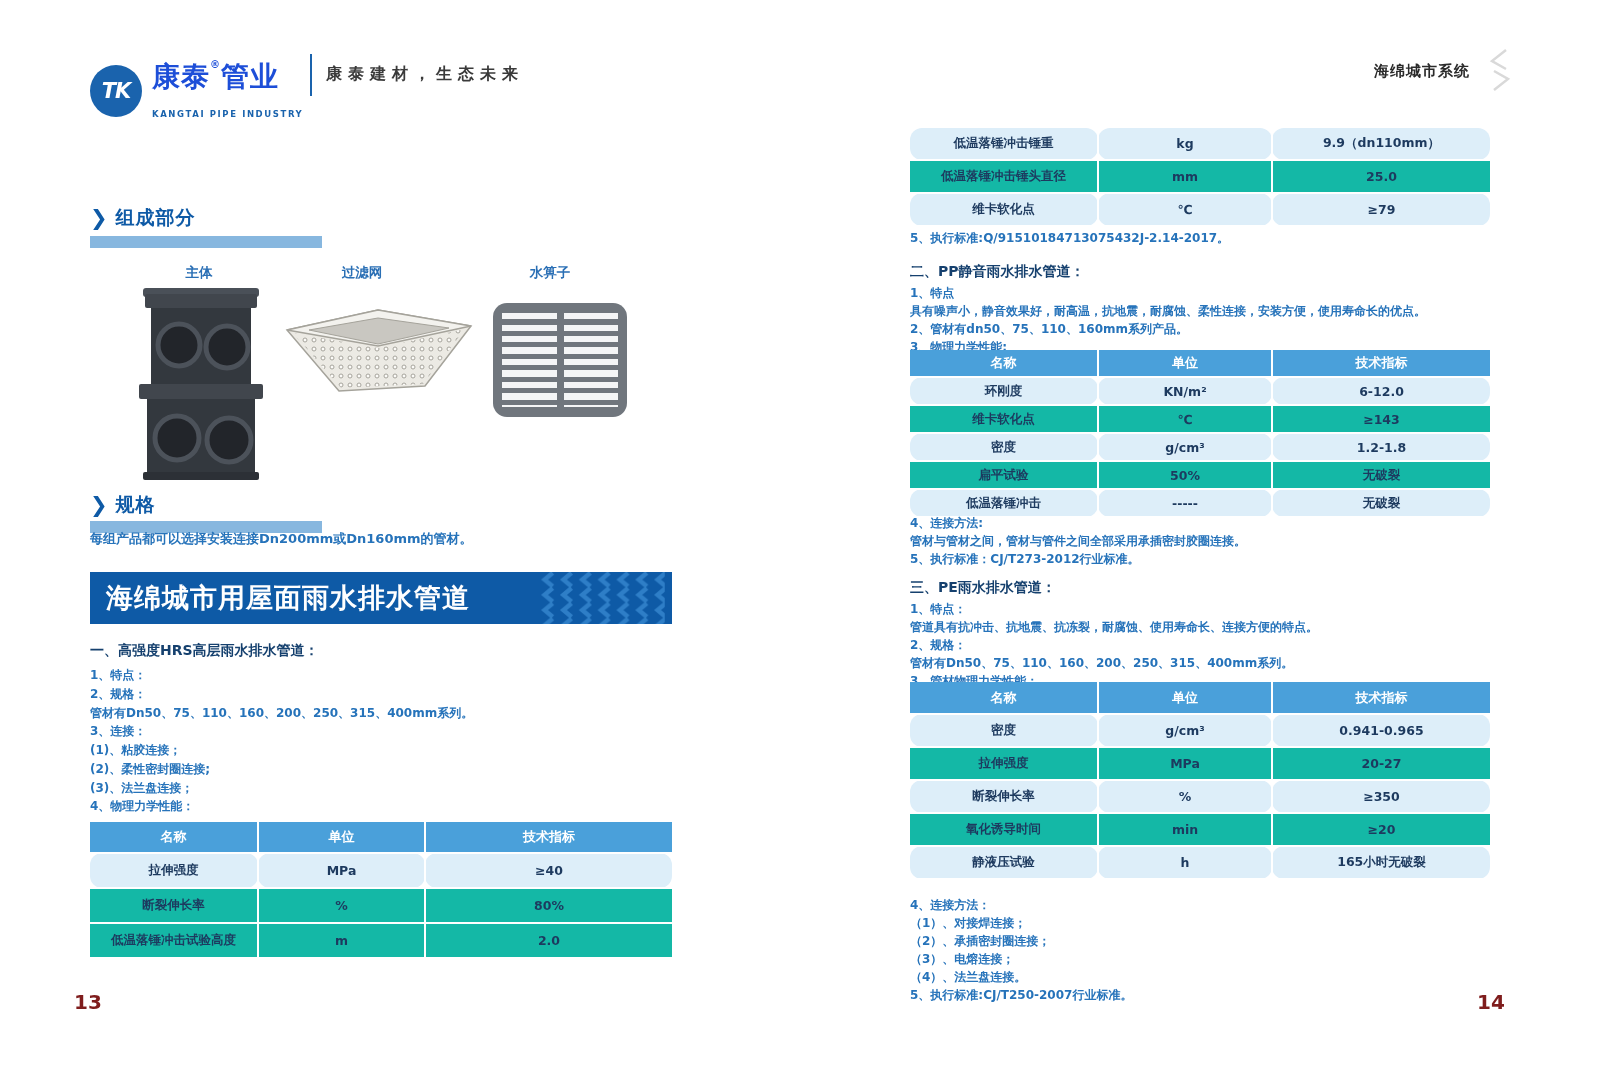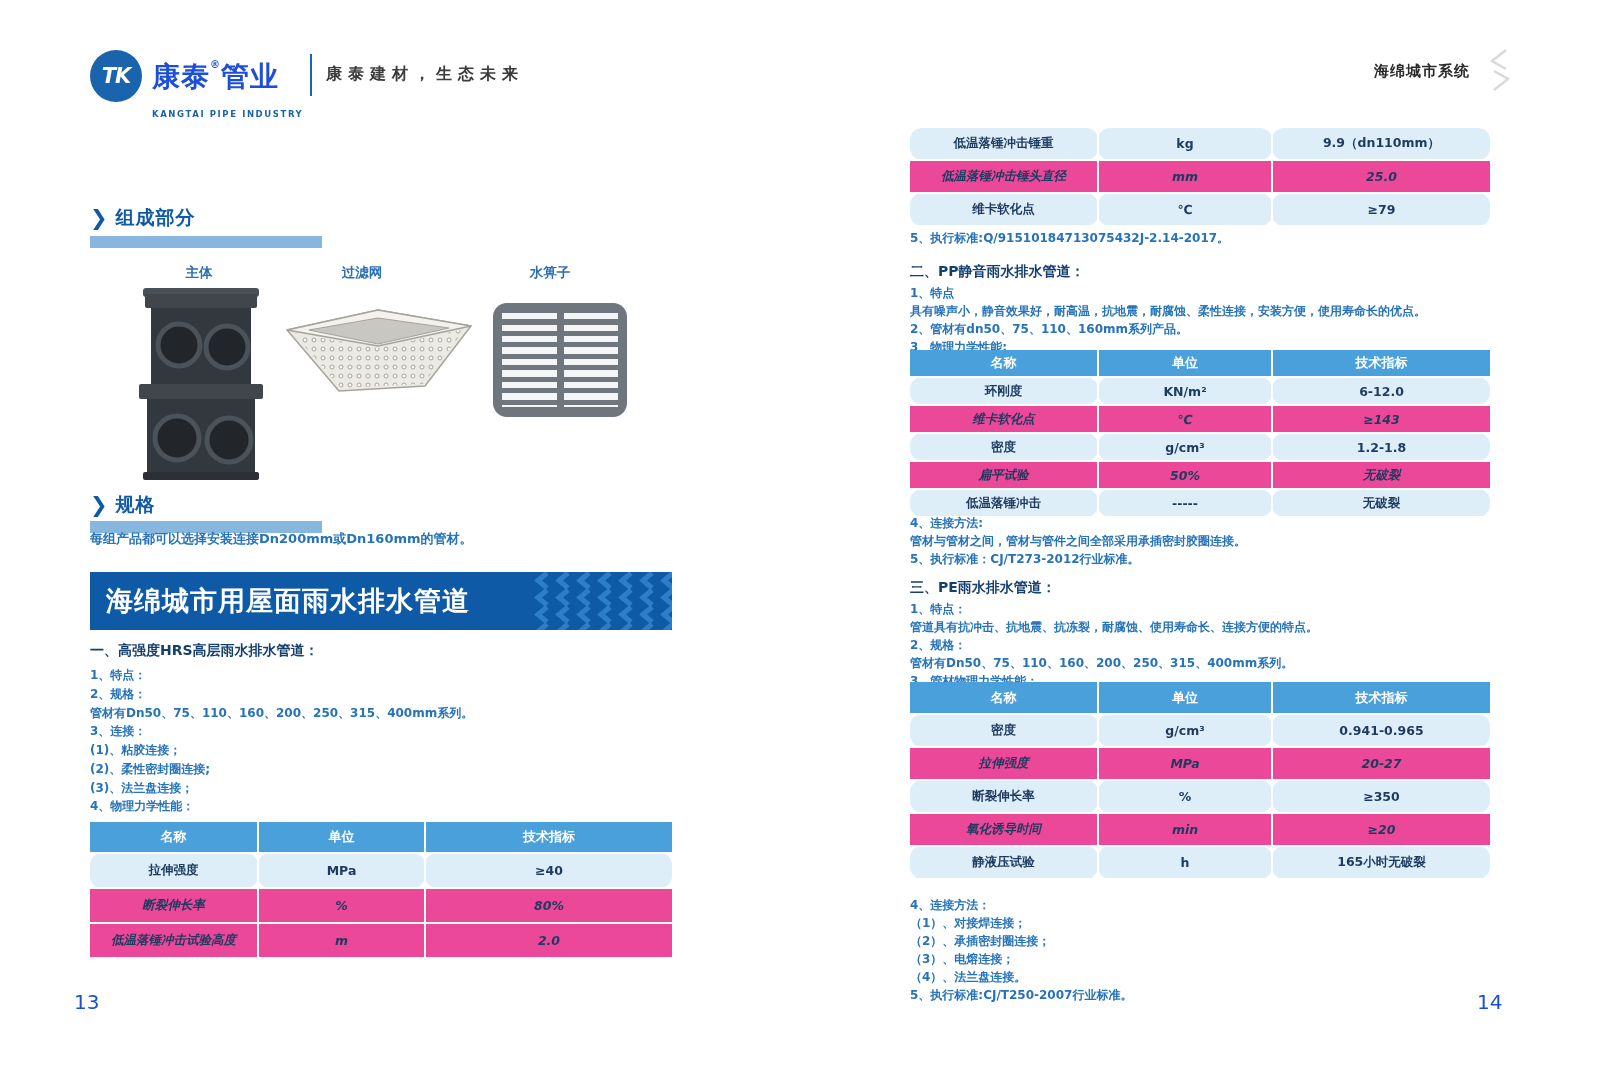--- a/index.html
+++ b/index.html
@@ -1,39 +1,39 @@
 <!DOCTYPE html>
 <html><head>
 <meta charset="utf-8">
 <style>
   html,body{margin:0;padding:0;background:#fff;}
   .page{position:relative;width:1600px;height:1085px;background:#ffffff;overflow:hidden;
         font-family:"DejaVu Sans","Liberation Sans",sans-serif;}
   .abs{position:absolute;}
 
   
-  .logo-disc{position:absolute;left:90px;top:50px;width:52px;height:52px;border-radius:50%;
+  .logo-disc{position:absolute;left:90px;top:65px;width:52px;height:52px;border-radius:50%;
              background:#1a63ad;display:flex;align-items:center;justify-content:center;}
   .logo-disc span{color:#fff;font-weight:700;font-style:italic;font-size:21px;letter-spacing:-1px;}
   .brand-block{position:absolute;left:152px;top:50px;}
   .brand-line{font-size:28px;font-weight:700;color:#1d4ed8;line-height:30px;letter-spacing:1px;}
   .brand-line sup{font-size:10px;vertical-align:18px;}
   .brand-sub{font-size:8.5px;font-weight:700;color:#1a63ad;letter-spacing:1.6px;margin-top:17px;}
   .hdr-div{position:absolute;left:310px;top:54px;width:2px;height:42px;background:#1a63ad;}
   .tagline{position:absolute;left:326px;top:64px;font-size:16px;font-weight:700;color:#3a3a3a;letter-spacing:6px;}
   .corner-label{position:absolute;left:1374px;top:62px;width:100px;font-size:15px;font-weight:700;
                 color:#2b2b2b;letter-spacing:1px;white-space:nowrap;}
   .corner-icon{position:absolute;left:1482px;top:48px;}
 
   
   .banner{position:absolute;left:90px;width:582px;background:#0e5aa6;color:#fff;font-weight:700;
           display:flex;align-items:center;padding-left:16px;box-sizing:border-box;overflow:hidden;}
   .banner .chevpat{position:absolute;right:0;top:0;height:100%;}
   .banner1{top:128px;height:63px;font-size:30px;letter-spacing:1px;}
-  .banner2{top:572px;height:58px;font-size:27px;letter-spacing:1px;}
+  .banner2{top:572px;height:52px;font-size:27px;letter-spacing:1px;}
   .sec-head{position:absolute;left:90px;display:flex;align-items:center;gap:8px;}
   .sec-arrow{color:#0e5aa6;font-size:21px;font-weight:900;line-height:21px;}
   .sec-head .t{font-size:19px;font-weight:700;color:#0e5aa6;letter-spacing:1px;}
   .sec-bar{position:absolute;left:90px;width:232px;height:12px;background:#87b7df;}
 
   
   .comp-label{position:absolute;top:264px;transform:translateX(-50%);font-size:13.5px;font-weight:700;color:#2a6fb5;}
   .grate{position:absolute;left:493px;top:303px;width:134px;height:114px;background:#70767d;border-radius:14px;
          display:flex;gap:7px;padding:10px 9px;box-sizing:border-box;}
   .grate .col{flex:1;background:repeating-linear-gradient(to bottom,#f4f5f6 0 6px,#70767d 6px 11.5px);}
@@ -48,28 +48,28 @@
   .note{position:absolute;left:90px;top:530px;font-size:13px;font-weight:600;color:#2673ba;}
   .std-line{position:absolute;font-size:12px;font-weight:700;color:#2673ba;white-space:nowrap;}
 
   
   table.spec{position:absolute;border-collapse:collapse;table-layout:fixed;}
   table.spec td{text-align:center;vertical-align:middle;border-right:2px solid #fff;border-bottom:2px solid #fff;
                 font-size:12.5px;font-weight:600;color:#1d3a5f;padding:0;}
   table.spec td:last-child{border-right:none;}
   tr.head td{background:#4aa0da;color:#fff;font-weight:700;font-size:13px;}
   tr.rl td{background:#ddeef9;border-radius:12px;}
-  tr.rd td{background:#ec4899;font-style:italic;}
+  tr.rd td{background:#14b8a6;}
   table.lg tr.head td{height:30px;}
   table.lg tr.rl td,table.lg tr.rd td{height:33px;}
   table.md tr td{height:31px;}
   table.sm tr.head td{height:26px;}
   table.sm tr.rl td,table.sm tr.rd td{height:26px;}
 
-  .pagenum{position:absolute;font-size:20px;font-weight:400;color:#1d4ed8;}
+  .pagenum{position:absolute;font-size:20px;font-weight:700;color:#7f1d1d;}
 </style>
 </head>
 <body>
 
 <div class="page">
 
   <div class="logo-disc">
     <span>TK</span>
   </div>
   <div class="brand-block">

